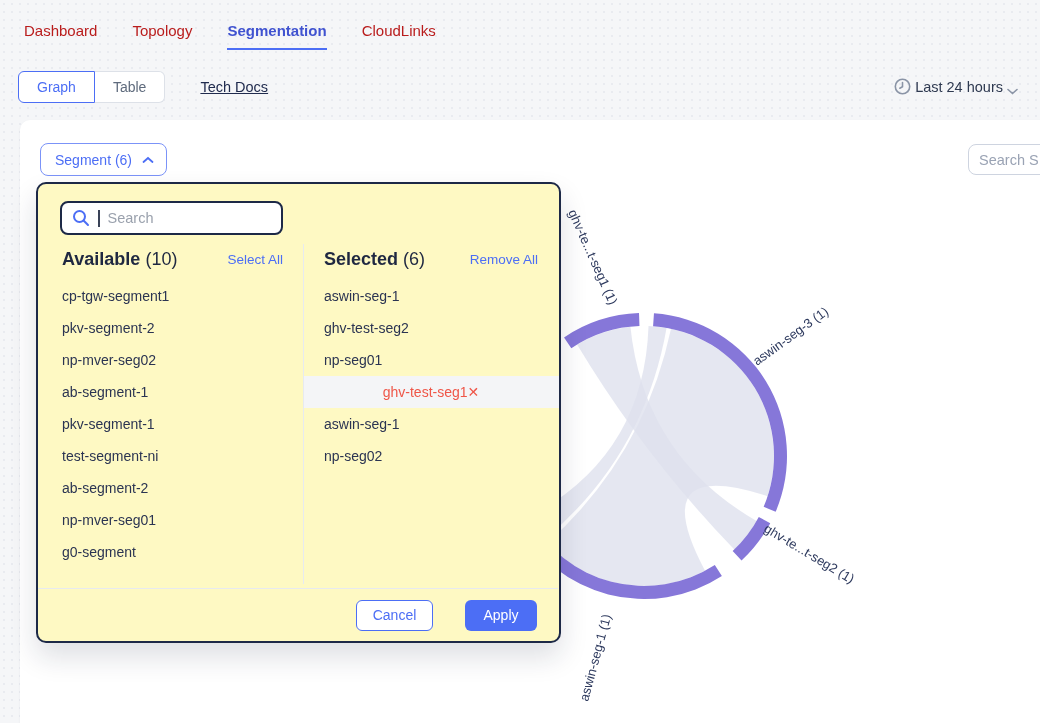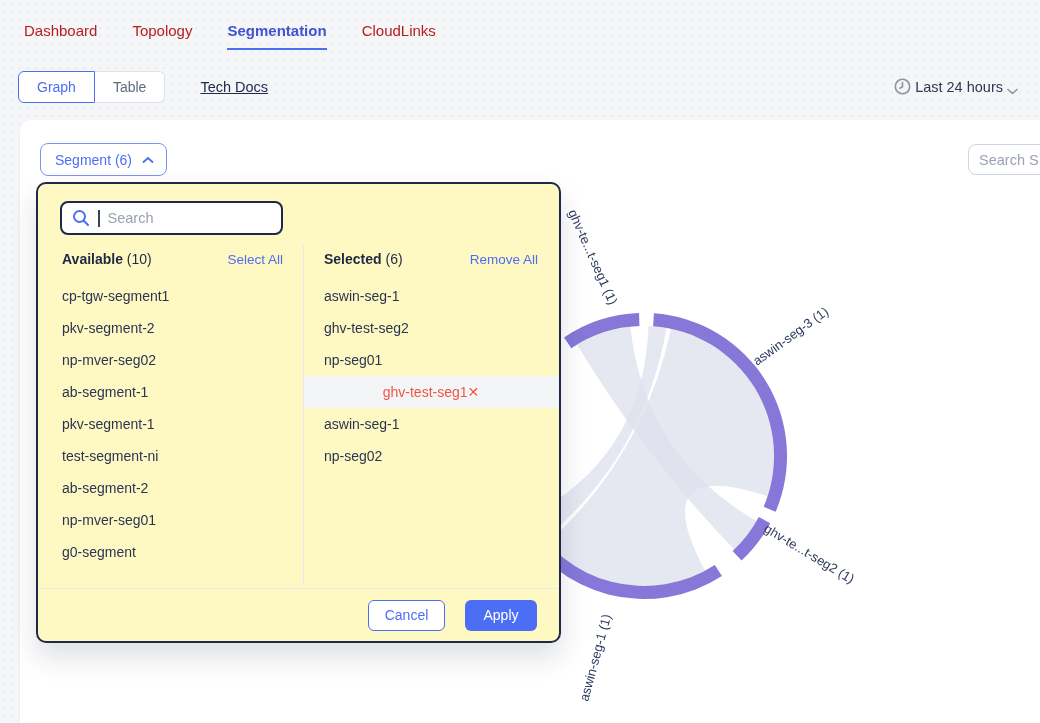--- a/index.html
+++ b/index.html
@@ -62,37 +62,37 @@
     padding:0 10px; gap:8px; background:#fff; cursor:text;
   }
   .panel-search .caret { width:1.5px; height:17px; background:#3a4358; }
   .panel-search .ph { font-size:14.5px; color:#9aa1ad; }
 
   .cols { position:absolute; left:0; top:60px; width:521px; height:340px; display:flex; }
   .col-left { width:266px; padding:0 20px 0 24px; border-right:1px solid #e7eaf0; }
   .col-right { width:255px; padding:0; }
   .col-head { display:flex; justify-content:space-between; align-items:center; height:22px; margin-top:4px; }
   .col-right .col-head { padding:0 21px 0 20px; }
-  .col-title { font-size:14px; color:#1f2841; }
+  .col-title { font-size:18px; color:#1f2841; }
   .col-title b { font-weight:bold; }
   .col-action { font-size:13.5px; color:#4c6ef5; cursor:pointer; }
   .list { margin-top:10px; }
   .row { height:32px; display:flex; align-items:center; font-size:14px; color:#2b3452; cursor:pointer; }
   .col-right .row { padding:0 21px 0 20px; }
   .row.active-remove { background:#f4f5f7; color:#ef5648; justify-content:center; }
   .row .x { color:#ef5648; font-size:14px; cursor:pointer; }
 
   .panel-footer {
     position:absolute; left:0; bottom:0; width:520px; height:53px;
     border-top:1px solid #e7eaf0; display:flex; align-items:center;
     justify-content:flex-end; gap:20px; padding-right:21px;
   }
   .btn { height:31px; border-radius:6px; font-size:14px; display:flex; align-items:center; justify-content:center; cursor:pointer; font-family:"Liberation Sans", sans-serif; }
   .btn-cancel { width:77px; background:#fff; border:1.5px solid #4c6ef5; color:#4c6ef5; }
-  .btn-apply { width:72px; background:#4c6ef5; border:none; color:#fff; }
+  .btn-apply { width:72px; background:#4c6ef5; border:none; color:#fff;margin-left:12px; }
 
   svg.icon { display:block; }
 </style>
 </head>
 <body>
 
 <div class="topnav">
   <a class="nav-item">Dashboard</a>
   <a class="nav-item">Topology</a>
   <a class="nav-item active">Segmentation</a>

